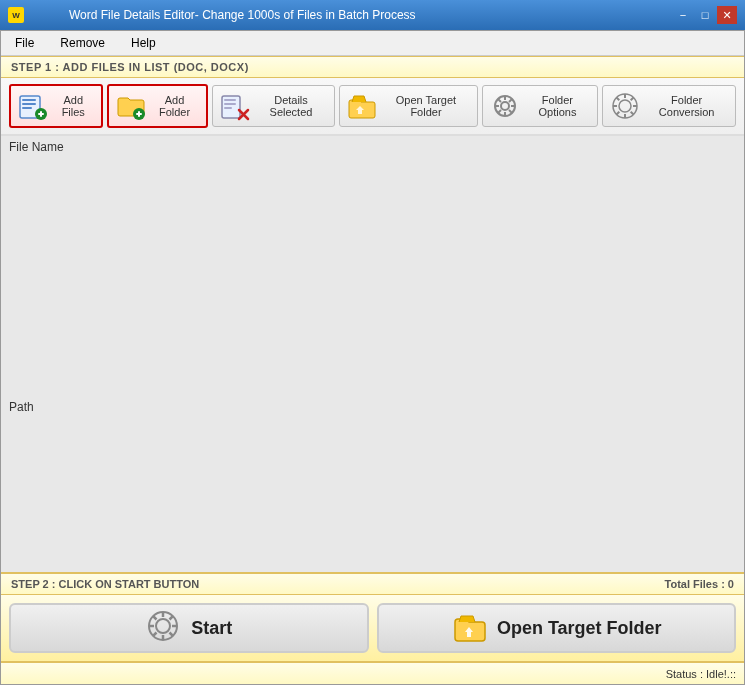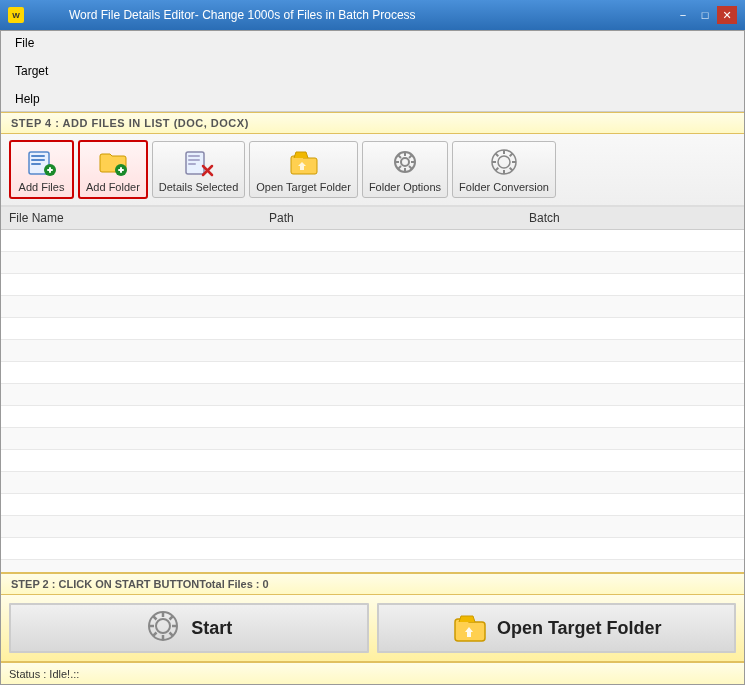--- a/index.html
+++ b/index.html
@@ -66,21 +66,20 @@
       border: 1px solid #999;
     }
 
     
     .menu-bar {
       background: #f0f0f0;
       border-bottom: 1px solid #ccc;
       padding: 3px 6px;
       display: flex;
       gap: 10px;
-      flex-direction: column;
     }
     .menu-item {
       padding: 2px 8px;
       cursor: pointer;
       border-radius: 2px;
       font-size: 12px;
     }
 
     
     .step-header {
@@ -99,21 +98,21 @@
       background: linear-gradient(to bottom, #f8f8f8, #efefef);
       border-bottom: 2px solid #ddd;
       padding: 6px 8px;
       display: flex;
       align-items: center;
       gap: 4px;
     }
 
     .toolbar-btn {
       display: flex;
-      flex-direction: column;
+      flex-direction: row;
       align-items: center;
       justify-content: center;
       min-width: 65px;
       padding: 4px 6px;
       border: 1px solid #bbb;
       background: linear-gradient(to bottom, #fafafa, #e8e8e8);
       border-radius: 3px;
       cursor: pointer;
       font-size: 11px;
       color: #333;
@@ -140,20 +139,21 @@
       overflow: hidden;
     }
 
     .file-list-header {
       display: flex;
       background: #e8e8e8;
       border-bottom: 1px solid #ccc;
       padding: 4px 8px;
       font-size: 12px;
       color: #333;
+      flex-direction: column;
     }
     .col-filename { flex: 0 0 260px; }
     .col-path { flex: 0 0 260px; }
     .col-status { flex: 1; }
 
     .file-list-rows {
       height: 380px;
       overflow-y: auto;
       background: white;
     }
@@ -167,59 +167,59 @@
     }
     .file-row:nth-child(even) { background: #f9f9f9; }
 
     
     .step2-header {
       background: linear-gradient(to bottom, #fffde7, #fff9c4);
       border-top: 2px solid #e0c060;
       border-bottom: 1px solid #e0c060;
       padding: 4px 10px;
       display: flex;
-      justify-content: flex-start;
+      justify-content: space-between;
       align-items: center;
       font-size: 11px;
       font-weight: bold;
       color: #555;
     }
 
     
     .bottom-buttons {
       background: linear-gradient(to bottom, #fffde7, #fff0a0);
       padding: 8px;
       display: flex;
       gap: 8px;
       border-bottom: 1px solid #e0c060;
     }
 
     .big-btn {
       flex: 1;
       height: 50px;
       border: 2px solid #ccc;
       background: linear-gradient(to bottom, #f0f0f0, #d8d8d8);
-      border-radius: 1px;
+      border-radius: 6px;
       cursor: pointer;
       display: flex;
       align-items: center;
       justify-content: center;
       gap: 10px;
       font-size: 18px;
       font-weight: bold;
       color: #222;
     }
 
     
     .status-bar {
       background: linear-gradient(to bottom, #fffde7, #fff9c4);
       border-top: 1px solid #e0c060;
       padding: 3px 8px;
       display: flex;
-      justify-content: flex-start;
+      justify-content: flex-end;
       font-size: 11px;
       color: #333;
       height: 22px;
       align-items: center;
     }
 
     
     @keyframes spin {
       from { transform: rotate(0deg); }
       to { transform: rotate(360deg); }
@@ -248,26 +248,26 @@
     <button class="title-btn">−</button>
     <button class="title-btn">□</button>
     <button class="title-btn close">✕</button>
   </div>
 </div>
 
 <div class="window content-area">
 
   <div class="menu-bar">
     <div class="menu-item">File</div>
-    <div class="menu-item">Target</div>
+    <div class="menu-item">Remove</div>
     <div class="menu-item">Help</div>
   </div>
 
   <div class="step-header">
-    <span>STEP 4 : ADD FILES IN LIST (DOC, DOCX)</span>
+    <span>STEP 1 : ADD FILES IN LIST (DOC, DOCX)</span>
   </div>
 
   <div class="toolbar">
 
     <button class="toolbar-btn highlighted">
       <div class="btn-icon">
         <svg width="32" height="32" viewBox="0 0 32 32">
           <rect x="3" y="6" width="20" height="22" rx="2" fill="#e8f0fe" stroke="#5588cc" stroke-width="1.5"></rect>
           <rect x="5" y="9" width="14" height="2" fill="#5588cc" rx="1"></rect>
           <rect x="5" y="13" width="14" height="2" fill="#5588cc" rx="1"></rect>

